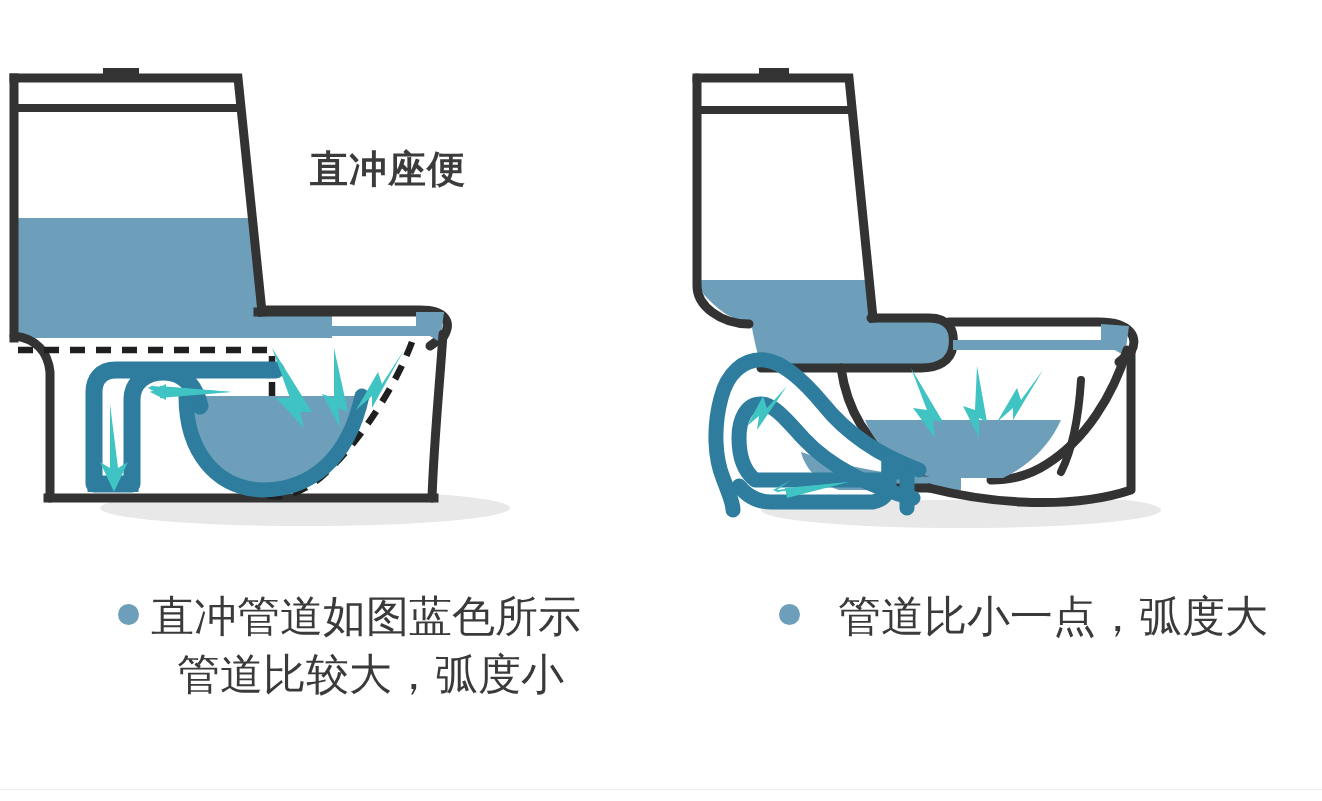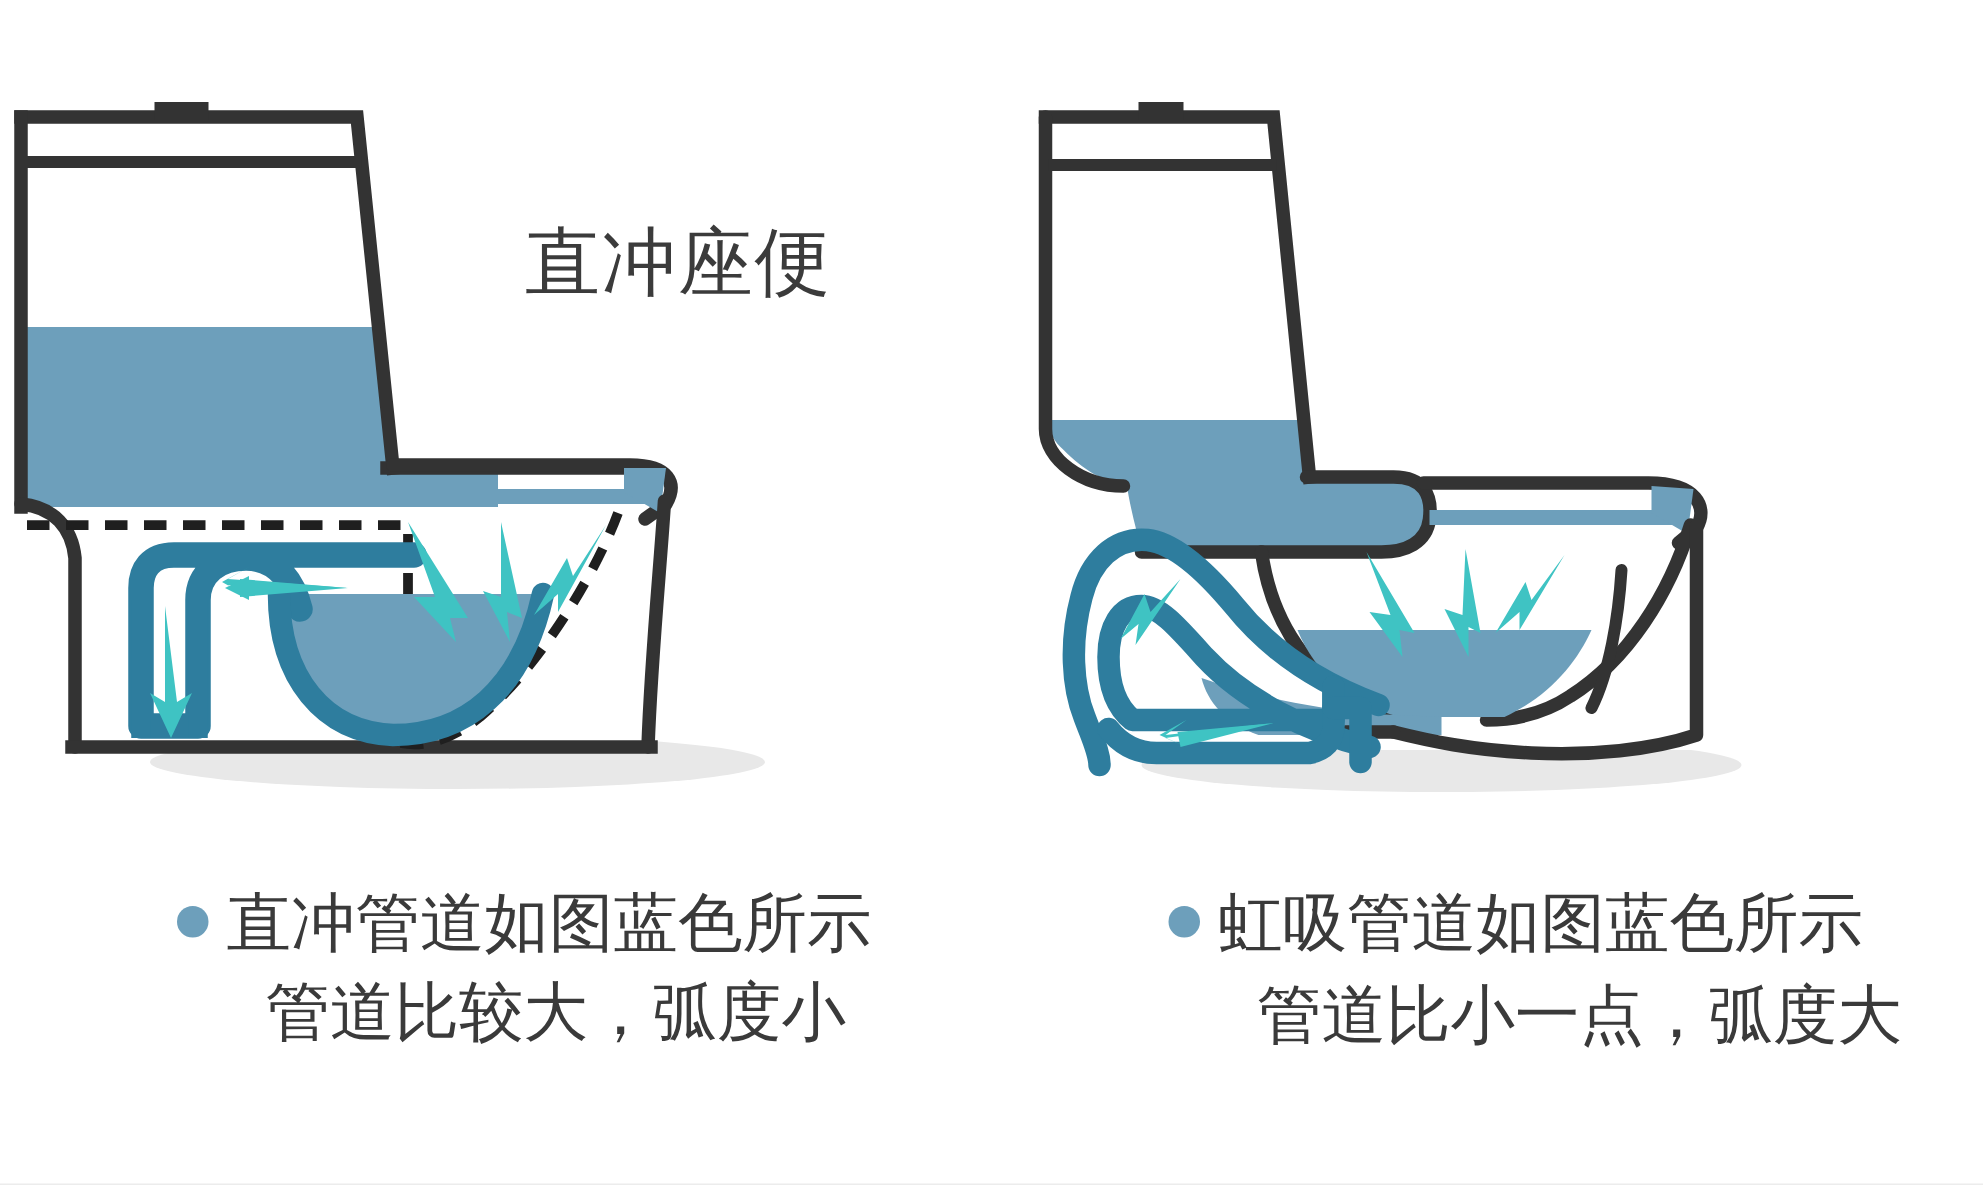--- a/index.html
+++ b/index.html
@@ -25,28 +25,27 @@
   .figure-wrap{
     position:absolute;
     left:0;top:60px;
     width:100%;
     height:500px;
   }
   .figure-wrap svg{display:block;width:100%;height:100%;}
 
   .fig-title{
     position:absolute;
-    font-size:50px;
+    font-size:38px;
     line-height:1;
     color:#3b3b3b;
-    font-weight:400;
+    font-weight:700;
     letter-spacing:1px;
     white-space:nowrap;
     user-select:none;
-    margin-left:40px;
   }
   .panel-left .fig-title{left:310px;top:150px;}
   .panel-right .fig-title{left:188px;top:150px;}
 
   .caption{
     position:absolute;
     left:0;right:0;
     top:586px;
     padding-left:0;
   }
@@ -297,21 +296,20 @@
           <path d="M 188 422 L 116 430 L 130 420 L 112 430 L 130 438 L 116 432 Z" fill="#3fc3c3"></path>
           <path d="M 188 422 L 124 428 L 126 438 Z" fill="#3fc3c3"></path>
         </g>
       </svg>
     </div>
 
     <div class="caption">
       <div class="caption-row">
         <span class="bullet"></span>
         <span class="caption-lines">
-          <span class="caption-line first">虹吸管道如图蓝色所示</span>
           <span class="caption-line second">管道比小一点，弧度大</span>
         </span>
       </div>
     </div>
   </section>
 
 </div>
 
 <div class="bottom-rule"></div>
 

